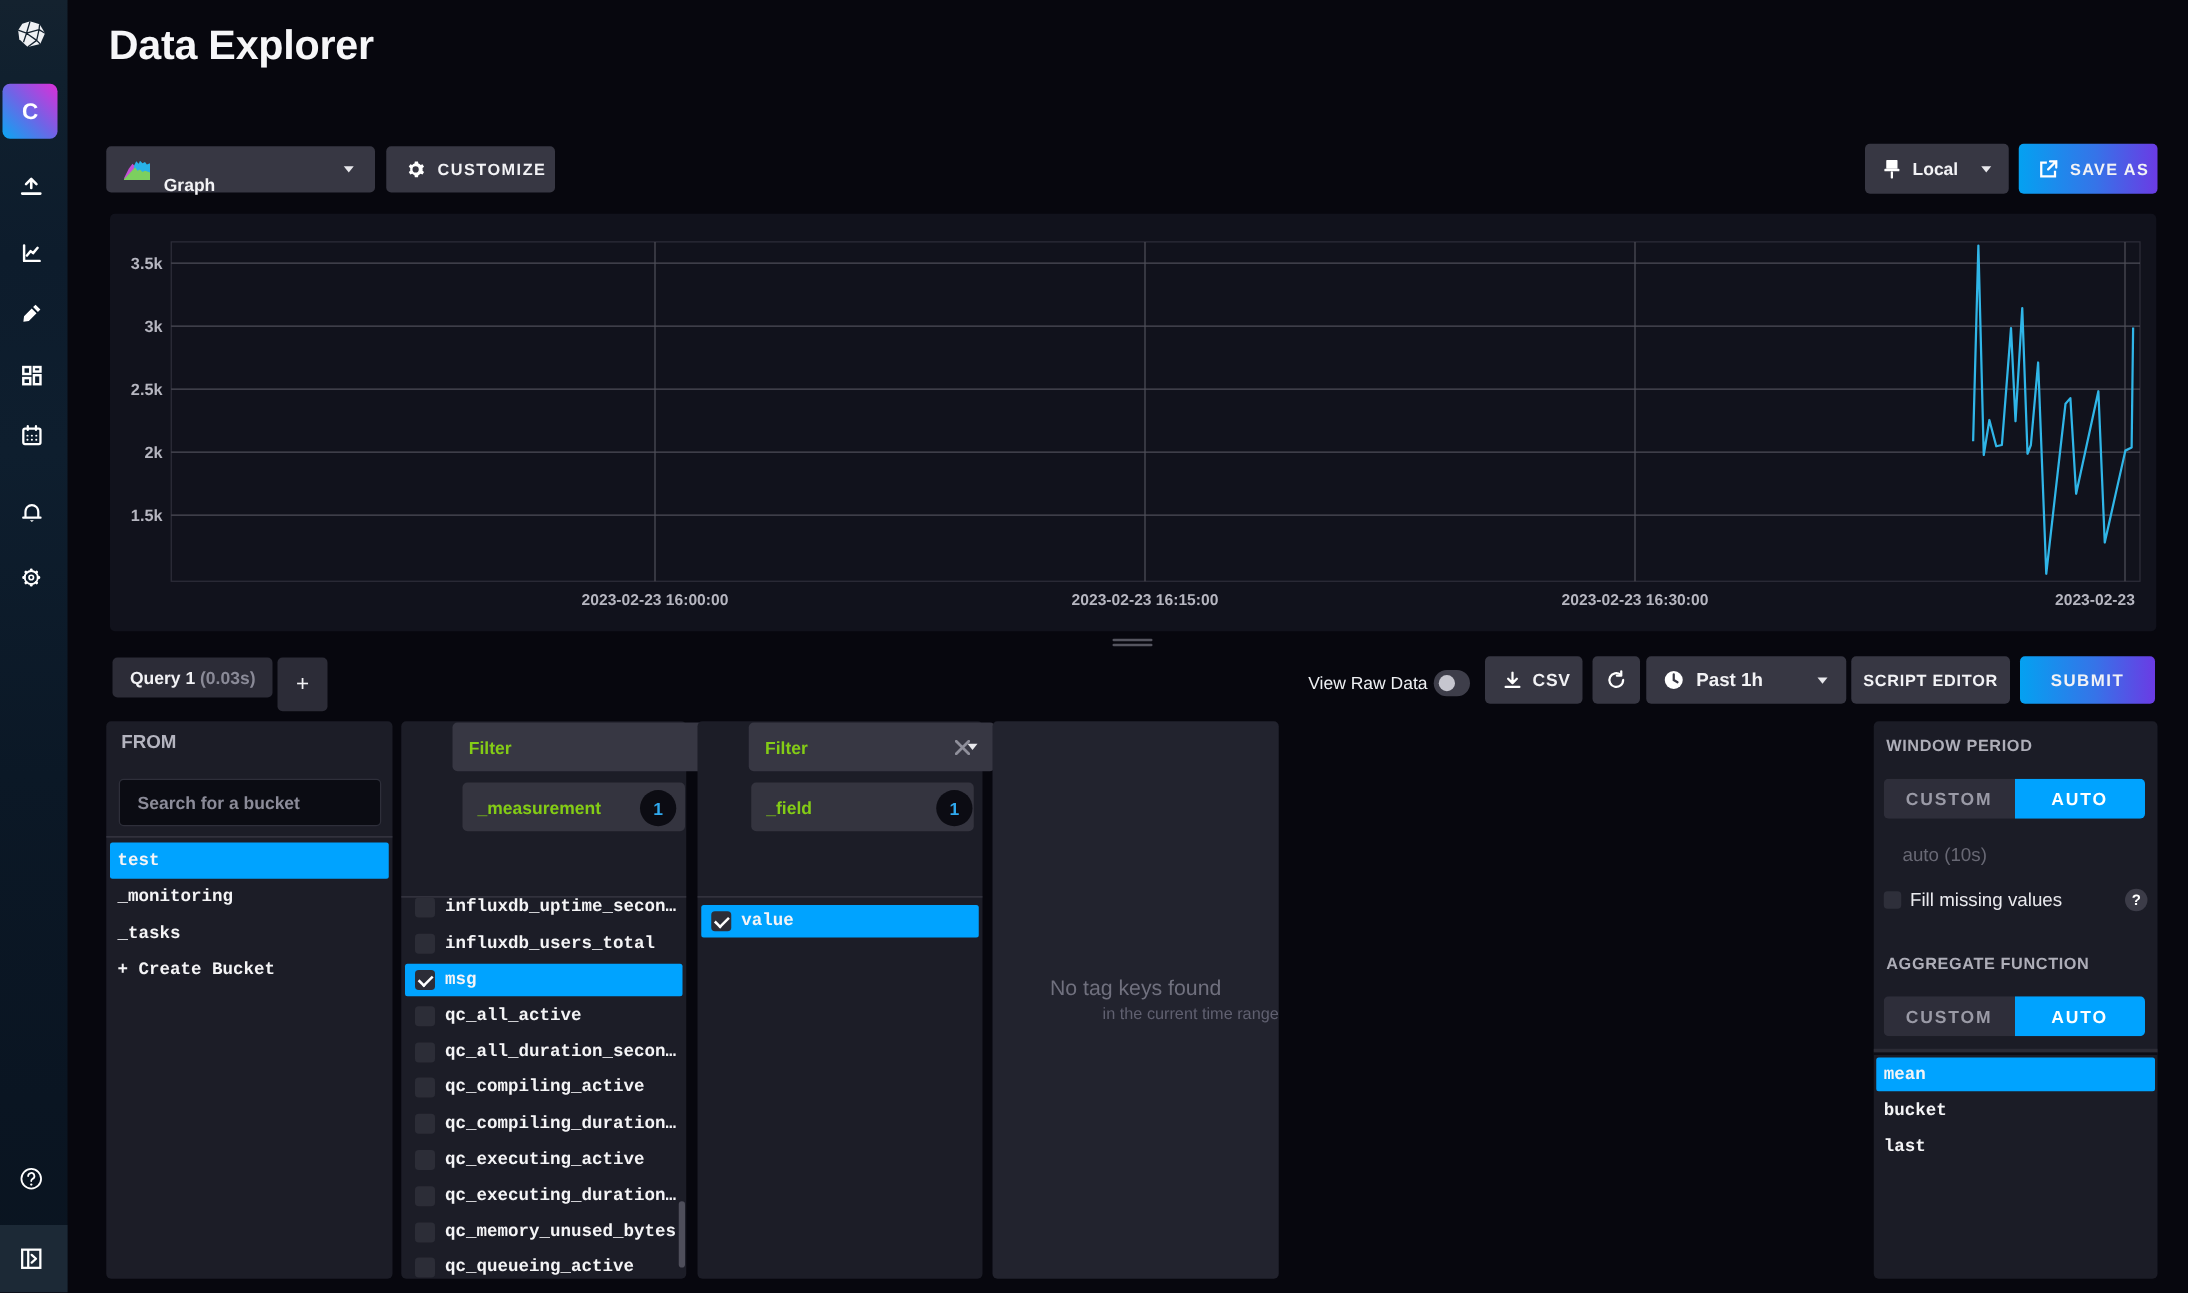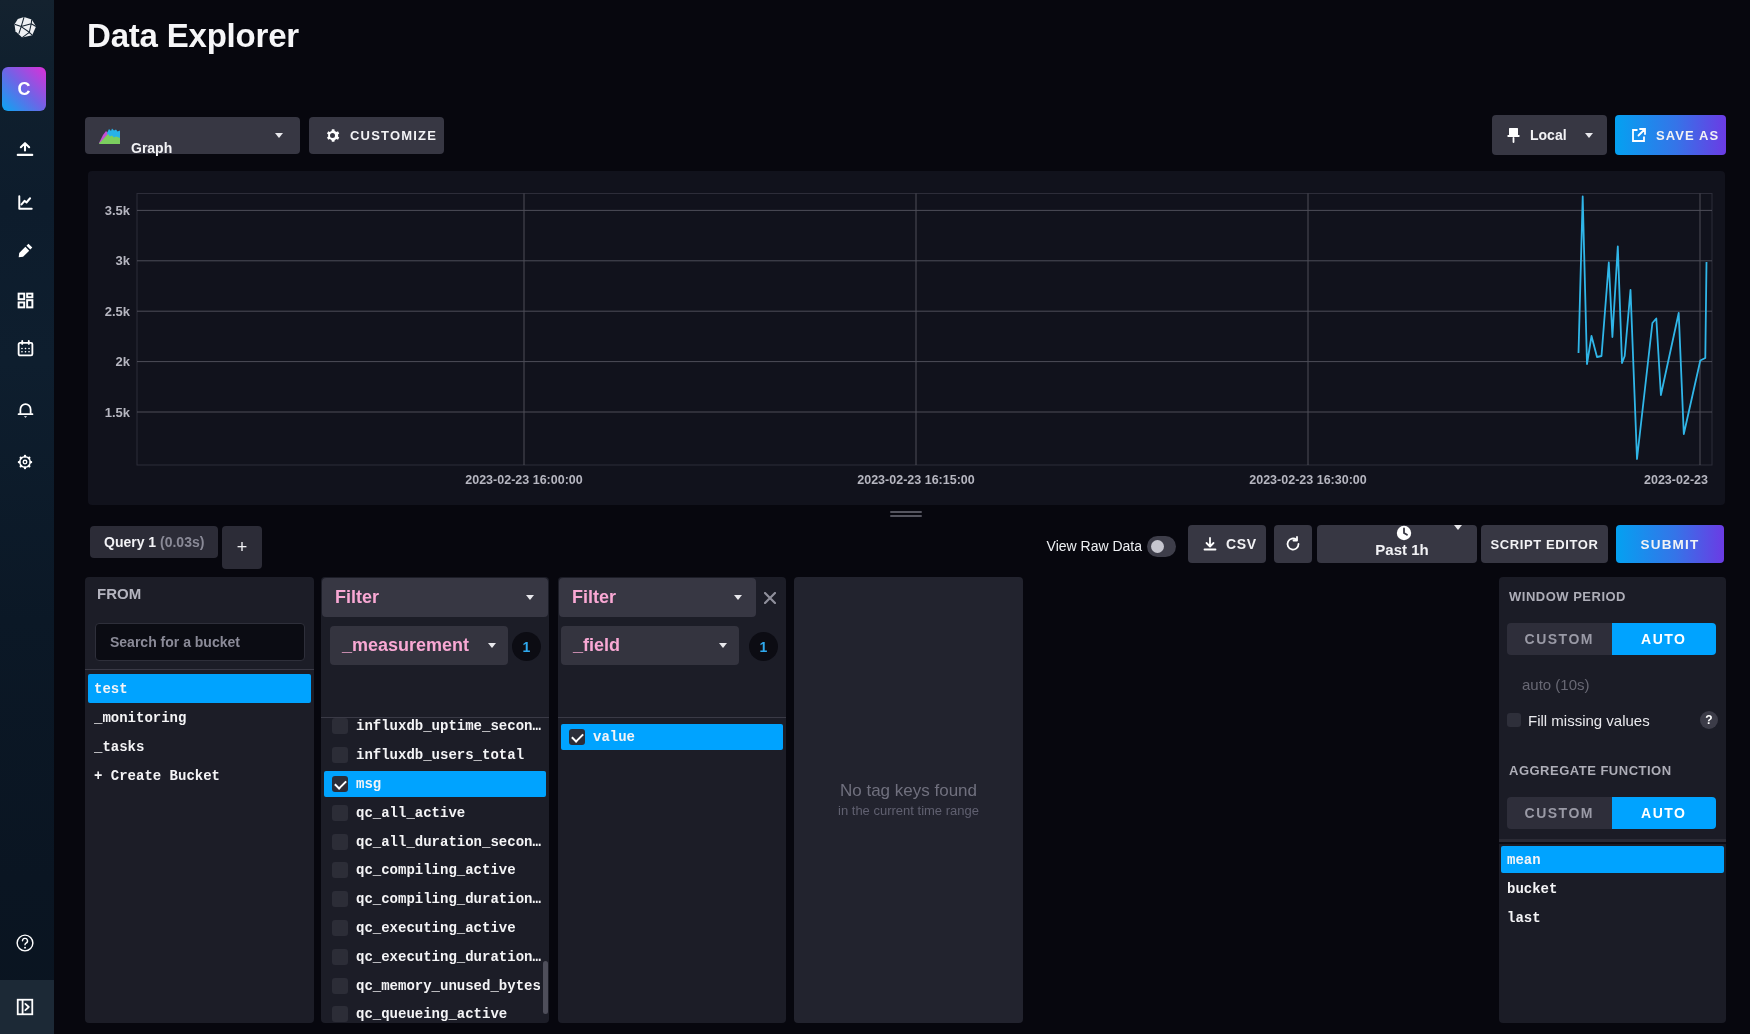--- a/index.html
+++ b/index.html
@@ -20,21 +20,21 @@
 .btn { position:absolute; background:#373743; border-radius:4px; color:#f2f2f5; display:flex; align-items:center; }
 .btn .caret, .drop .caret { width:0; height:0; border-left:4px solid transparent; border-right:4px solid transparent; border-top:5.5px solid #e8e8ec; }
 .grad-btn { background:linear-gradient(90deg,#04a1f1 0%,#3574e8 55%,#6b3be4 100%); }
 
 
 #chart-panel { position:absolute; left:88px; top:171px; width:1637px; height:334px; background:#11121c; border-radius:4px; }
 
 
 .qpanel { position:absolute; top:577px; height:446px; background:#1c1d27; border-radius:4px; }
 .qinput { position:absolute; background:#0b0c13; border:1px solid #2e2f3a; border-radius:4px; color:#8b8b98; font-size:14px; font-weight:bold; display:flex; align-items:center; padding-left:14px; white-space:nowrap; overflow:hidden; }
-.drop { background:#373743; border-radius:4px; color:#f9a8d4; font-weight:bold; font-size:18px; display:flex; align-items:center; position:absolute; }
+.drop { background:#373743; border-radius:4px; color:#84cc16; font-weight:bold; font-size:14px; display:flex; align-items:center; position:absolute;margin-left:40px; }
 .listrow { position:absolute; left:3px; right:3px; height:26px; display:flex; align-items:center; color:#f4f4f6; font-family:"Liberation Mono",monospace; font-size:14px; font-weight:bold; padding-left:8px; }
 .listrow.sel { background:#00a3ff; border-radius:2px; }
 .cbx { width:16px; height:16px; background:#2c2d37; border-radius:3px; margin-right:8px; flex:0 0 auto; }
 .cbx.ck { position:relative; }
 .cbx.ck::after { content:""; position:absolute; left:3px; top:3.5px; width:9px; height:5px; border-left:2.4px solid #fff; border-bottom:2.4px solid #fff; transform:rotate(-45deg); }
 </style>
 </head>
 <body>
 
 <div id="sidebar">
@@ -212,21 +212,21 @@
     <path d="M7 1 V9 M3.5 6 L7 9.5 L10.5 6 M1.5 12.5 H12.5"></path>
   </svg>
   <span style="margin-left:9px; font-size:14px; font-weight:bold; letter-spacing:0.6px;">CSV</span>
 </div>
 <div class="btn" style="left:1274px; top:525px; width:38px; height:38px; justify-content:center;">
   <svg width="16" height="16" viewBox="0 0 16 16" fill="none" stroke="#fff" stroke-width="1.8">
     <path d="M13.5 8 a5.5 5.5 0 1 1 -2 -4.2" stroke-linecap="round"></path>
     <path d="M12 1 V4.5 H8.5" stroke-linecap="round" stroke-linejoin="round"></path>
   </svg>
 </div>
-<div class="btn" style="left:1317px; top:525px; width:160px; height:38px;flex-direction:column;">
+<div class="btn" style="left:1317px; top:525px; width:160px; height:38px;">
   <svg style="margin-left:14px" width="16" height="16" viewBox="0 0 16 16">
     <circle cx="8" cy="8" r="7.2" fill="#fff"></circle>
     <path d="M8 3.5 V8 L11 9.8" stroke="#373743" stroke-width="1.8" fill="none" stroke-linecap="round"></path>
   </svg>
   <span style="margin-left:10px; font-size:15px; font-weight:bold;">Past 1h</span>
   <div class="caret" style="position:absolute; right:15px;"></div>
 </div>
 <div class="btn" style="left:1481px; top:525px; width:127px; height:38px; justify-content:center;">
   <span style="font-size:13px; font-weight:bold; letter-spacing:0.6px;">SCRIPT EDITOR</span>
 </div>
@@ -281,21 +281,21 @@
     <span style="margin-left:12px;">_field</span>
     <div class="caret" style="position:absolute; right:12px;"></div>
   </div>
   <div class="abs" style="left:191px; top:55px; width:29px; height:29px; border-radius:50%; background:#0c0c13; color:#2fa9ee; font-weight:bold; font-size:14px; display:flex; align-items:center; justify-content:center;">1</div>
   <div style="position:absolute; left:0; top:140px; width:100%; height:1px; background:#3a3a46;"></div>
   <div class="listrow sel" style="top:147px;"><span class="cbx ck"></span>value</div>
 </div>
 
 <div class="qpanel" style="left:794px; width:229px; background:#22232e;">
   <div style="position:absolute; left:0; top:204px; width:100%; text-align:center; color:#70707e; font-size:17px;">No tag keys found</div>
-  <div style="position:absolute; left:0; top:226px; width:100%; text-align:center; color:#606070; font-size:13px;">in the current time range</div>
+  <div style="position:absolute; left:0; top:226px; width:100%; text-align:right; color:#606070; font-size:13px;">in the current time range</div>
 </div>
 
 <div class="qpanel" style="left:1499px; width:227px; background:#1b1c26;">
   <div style="position:absolute; left:10px; top:12px; font-size:13px; font-weight:bold; color:#aeaeb8; letter-spacing:0.5px;">WINDOW PERIOD</div>
   <div style="position:absolute; left:8px; top:46px; width:209px; height:32px; border-radius:4px; overflow:hidden; display:flex;">
     <div style="flex:1; background:#2e2e3a; color:#9a9aa6; font-weight:bold; font-size:14px; letter-spacing:1.5px; display:flex; align-items:center; justify-content:center;">CUSTOM</div>
     <div style="flex:1; background:#00a3ff; color:#fff; font-weight:bold; font-size:14px; letter-spacing:1.5px; display:flex; align-items:center; justify-content:center;">AUTO</div>
   </div>
   <div style="position:absolute; left:23px; top:99px; font-size:15px; color:#686874;">auto (10s)</div>
   <div style="position:absolute; left:8px; top:136px; width:14px; height:14px; background:#2e2f3a; border-radius:3px;"></div>

